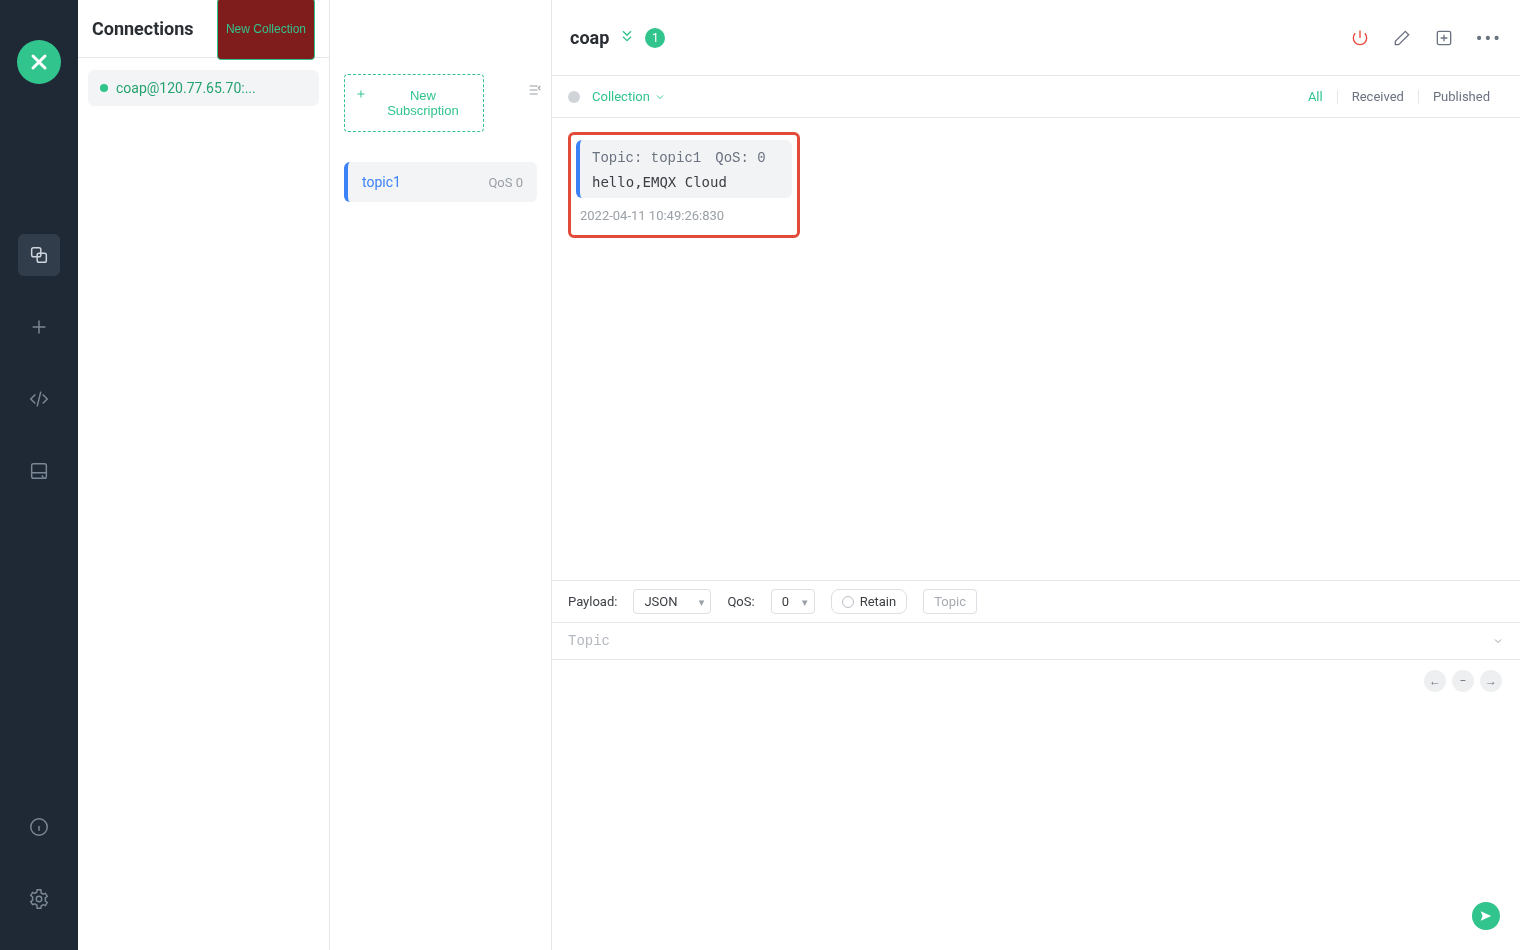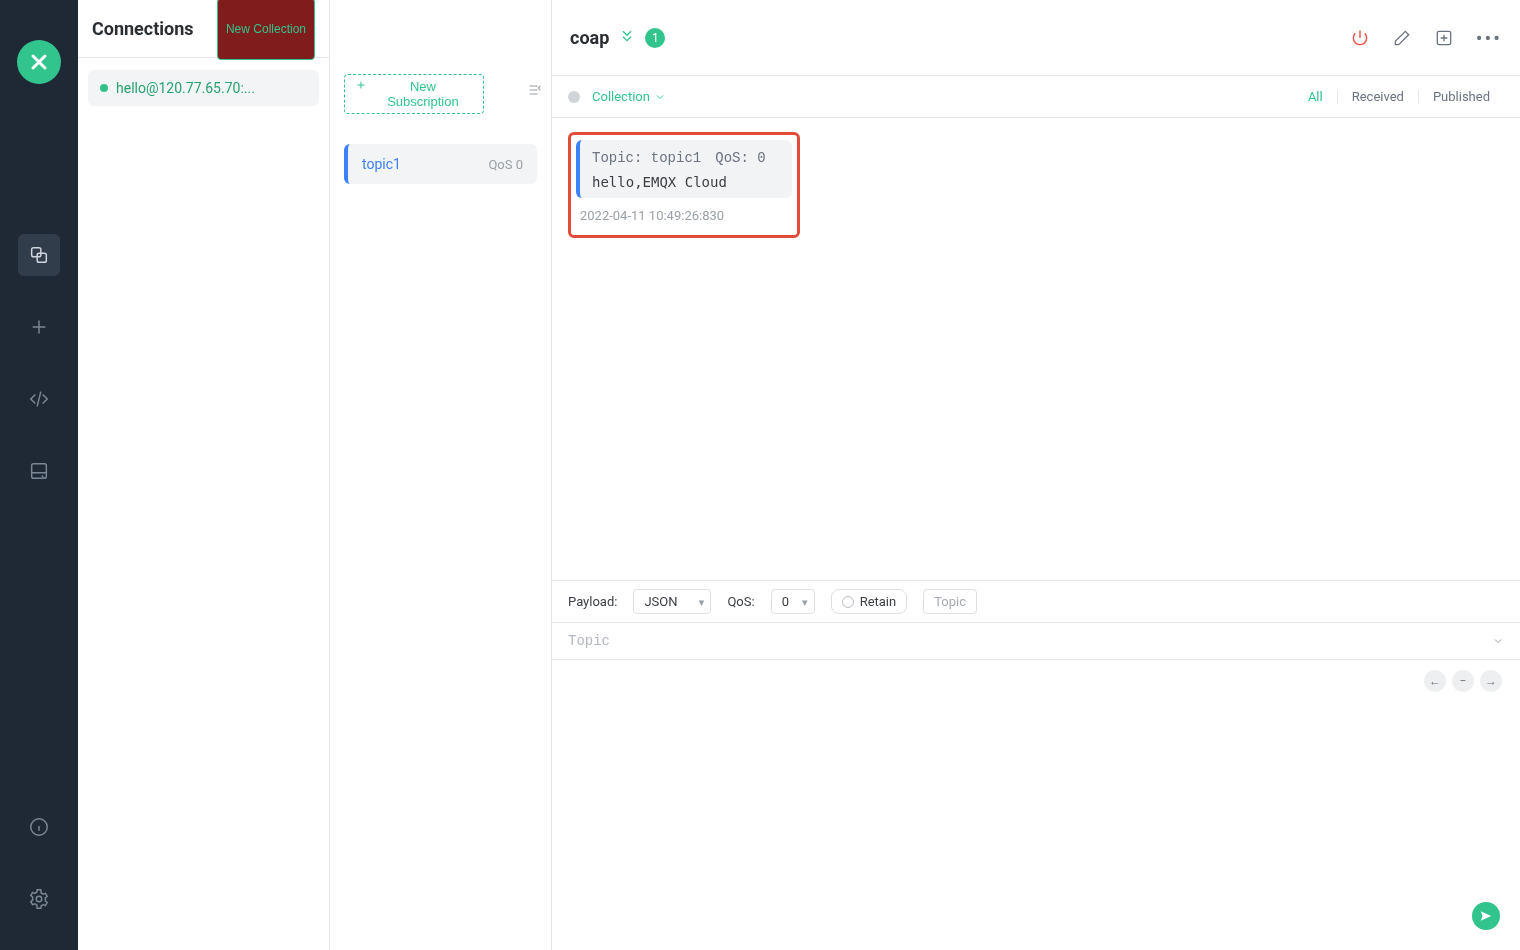--- a/index.html
+++ b/index.html
@@ -92,21 +92,21 @@
     border-right:1px solid var(--border);
     flex:0 0 222px;
     position:relative;
   }
   .subs-inner{padding:74px 14px 0;}
   .new-sub{
     border:1px dashed var(--green);
     color:var(--green);
     background:#fff;
     font-size:13px;
-    padding:4px 10px;border-radius:4px;cursor:pointer;
+    padding:13px 10px;border-radius:4px;cursor:pointer;
     display:flex;justify-content:center;gap:6px;
     width:140px;
   }
   .subs .collapse-btn{
     position:absolute;right:8px;top:82px;
     color:var(--muted);cursor:pointer;
   }
   .sub-item{
     margin-top:30px;
     background:var(--item-bg);
@@ -285,21 +285,21 @@
   </div>
 
   <div class="connections">
     <div class="conn-header">
       <h2>Connections</h2>
       <button class="new-coll">New Collection</button>
     </div>
     <div class="conn-list">
       <div class="conn-item">
         <span class="status-dot"></span>
-        <span>hello@120.77.65.70:...</span>
+        <span>coap@120.77.65.70:...</span>
       </div>
     </div>
   </div>
 
   <div class="subs">
     <div class="subs-inner">
       <button class="new-sub">
         <svg viewBox="0 0 24 24" width="12" height="12" style="stroke:currentColor;fill:none;stroke-width:2;">
             <path d="M12 5v14M5 12h14"></path>
           </svg>

